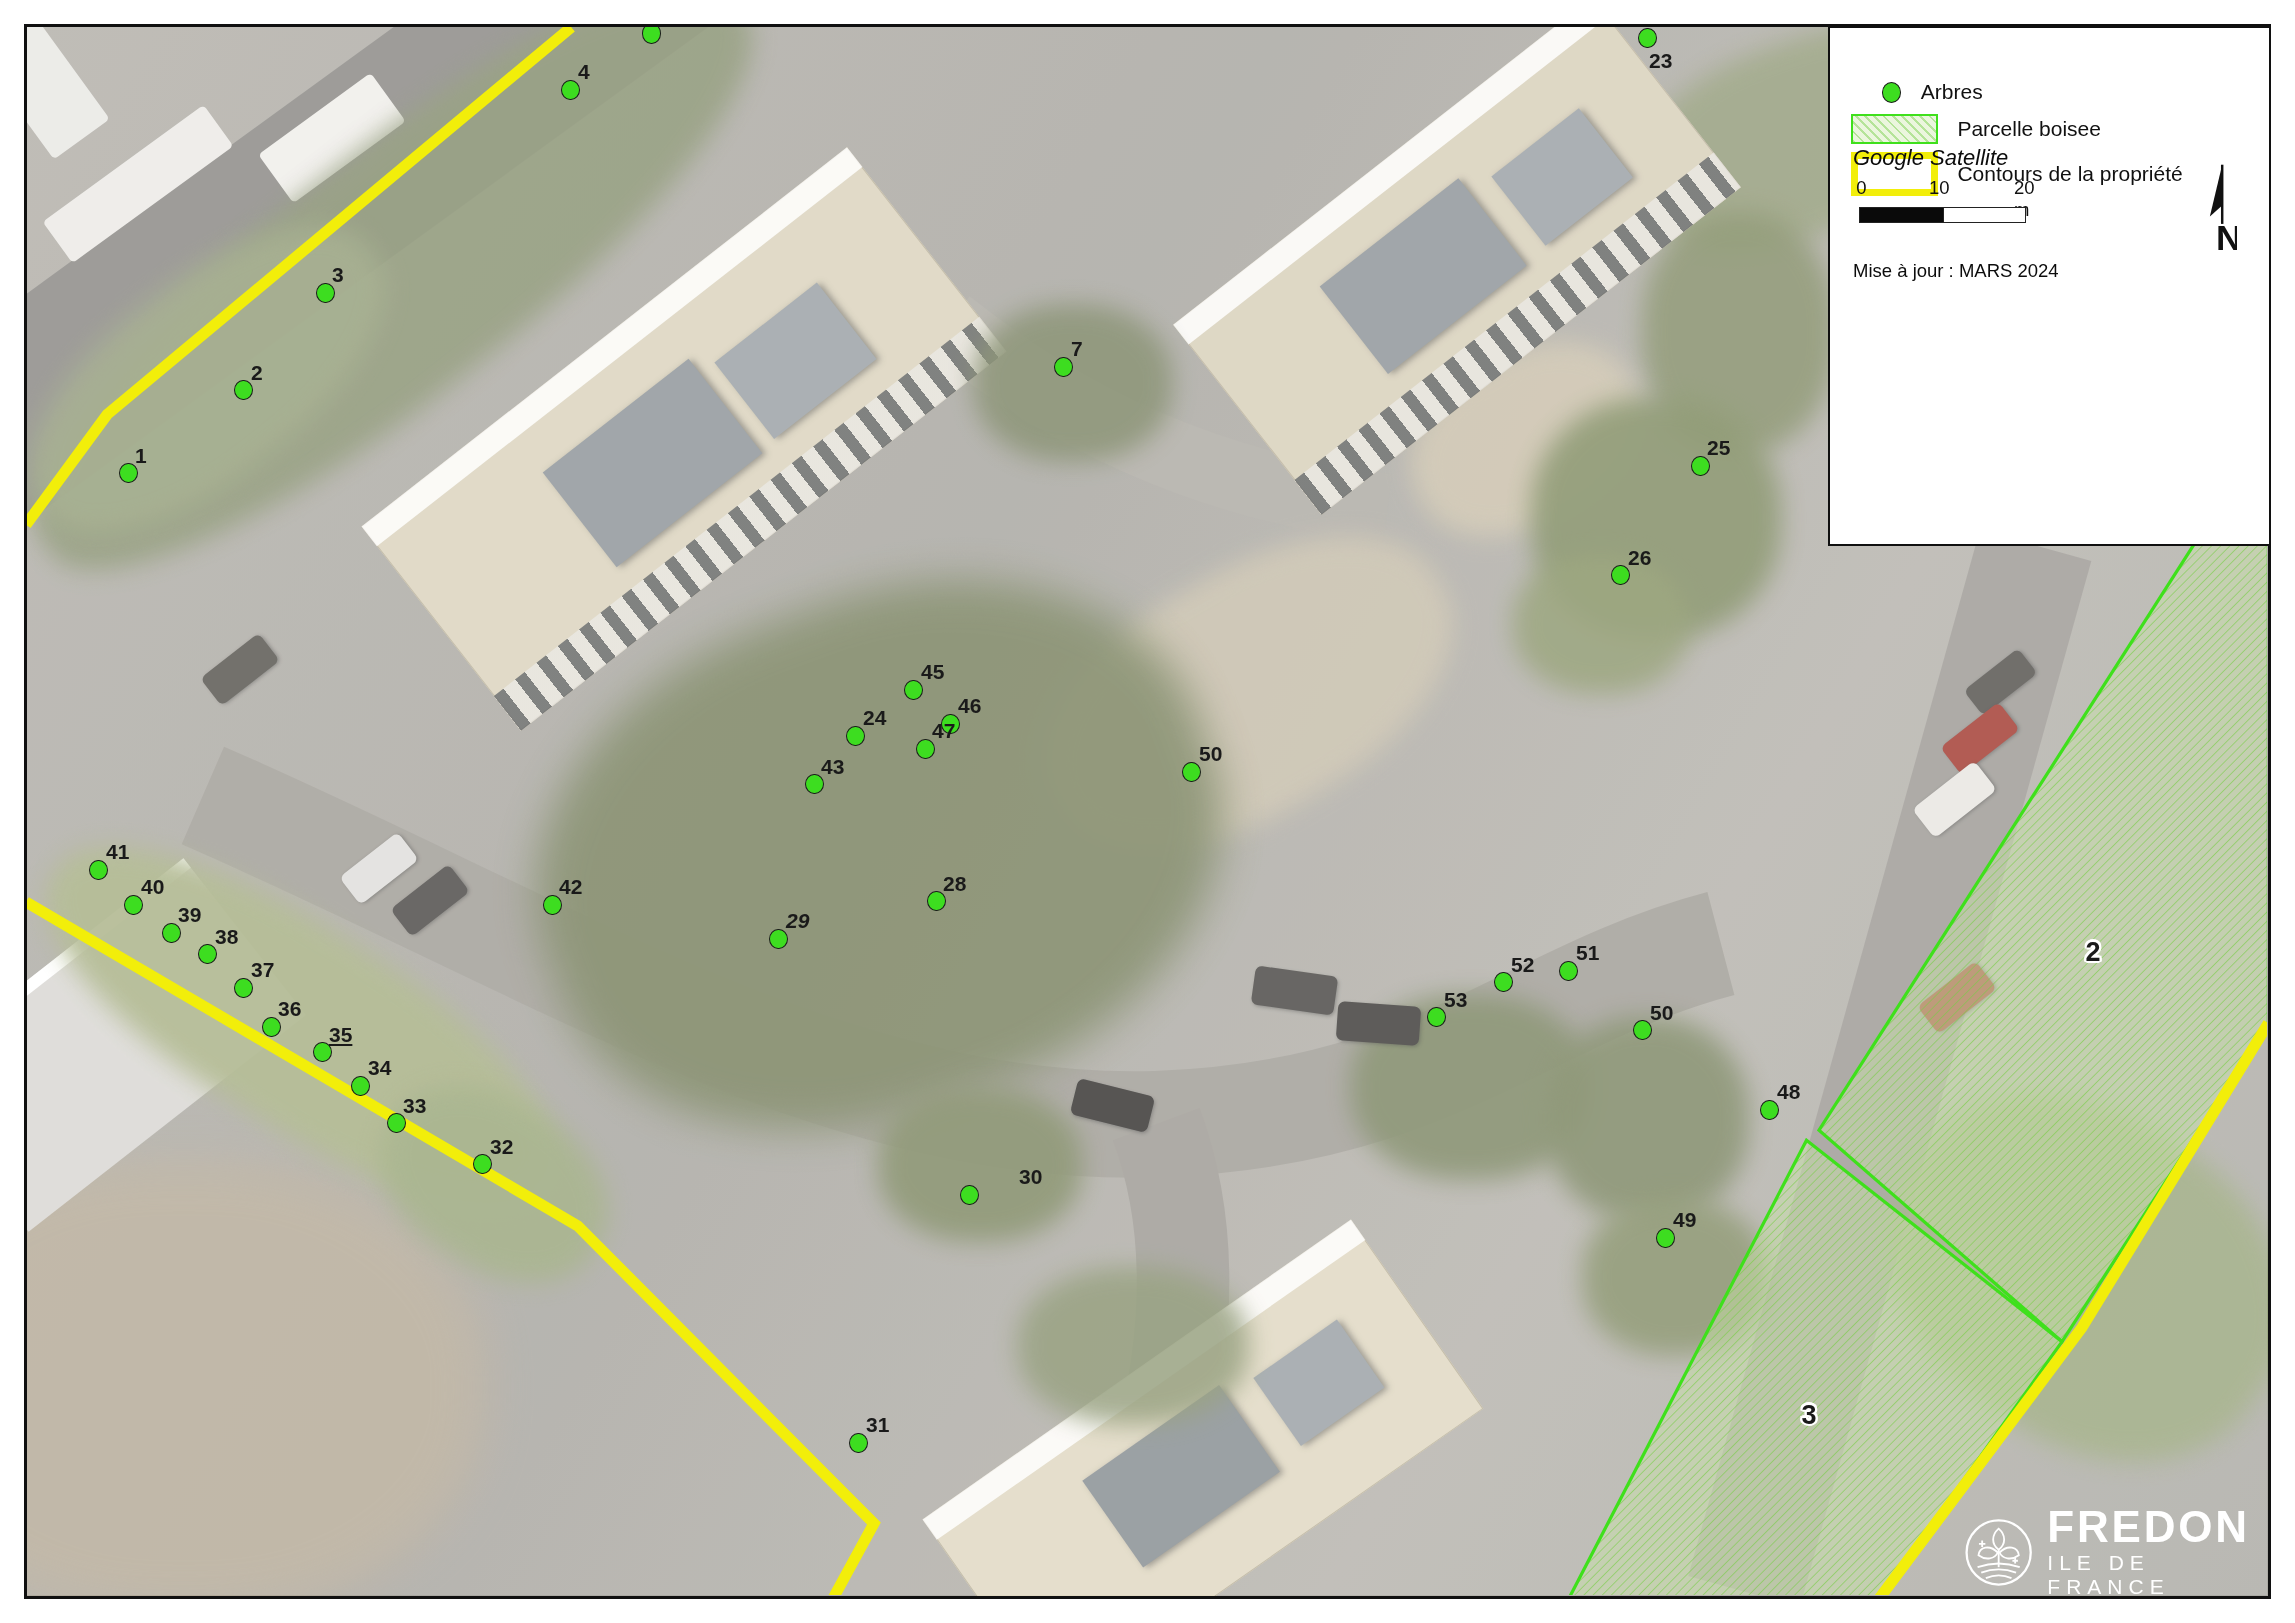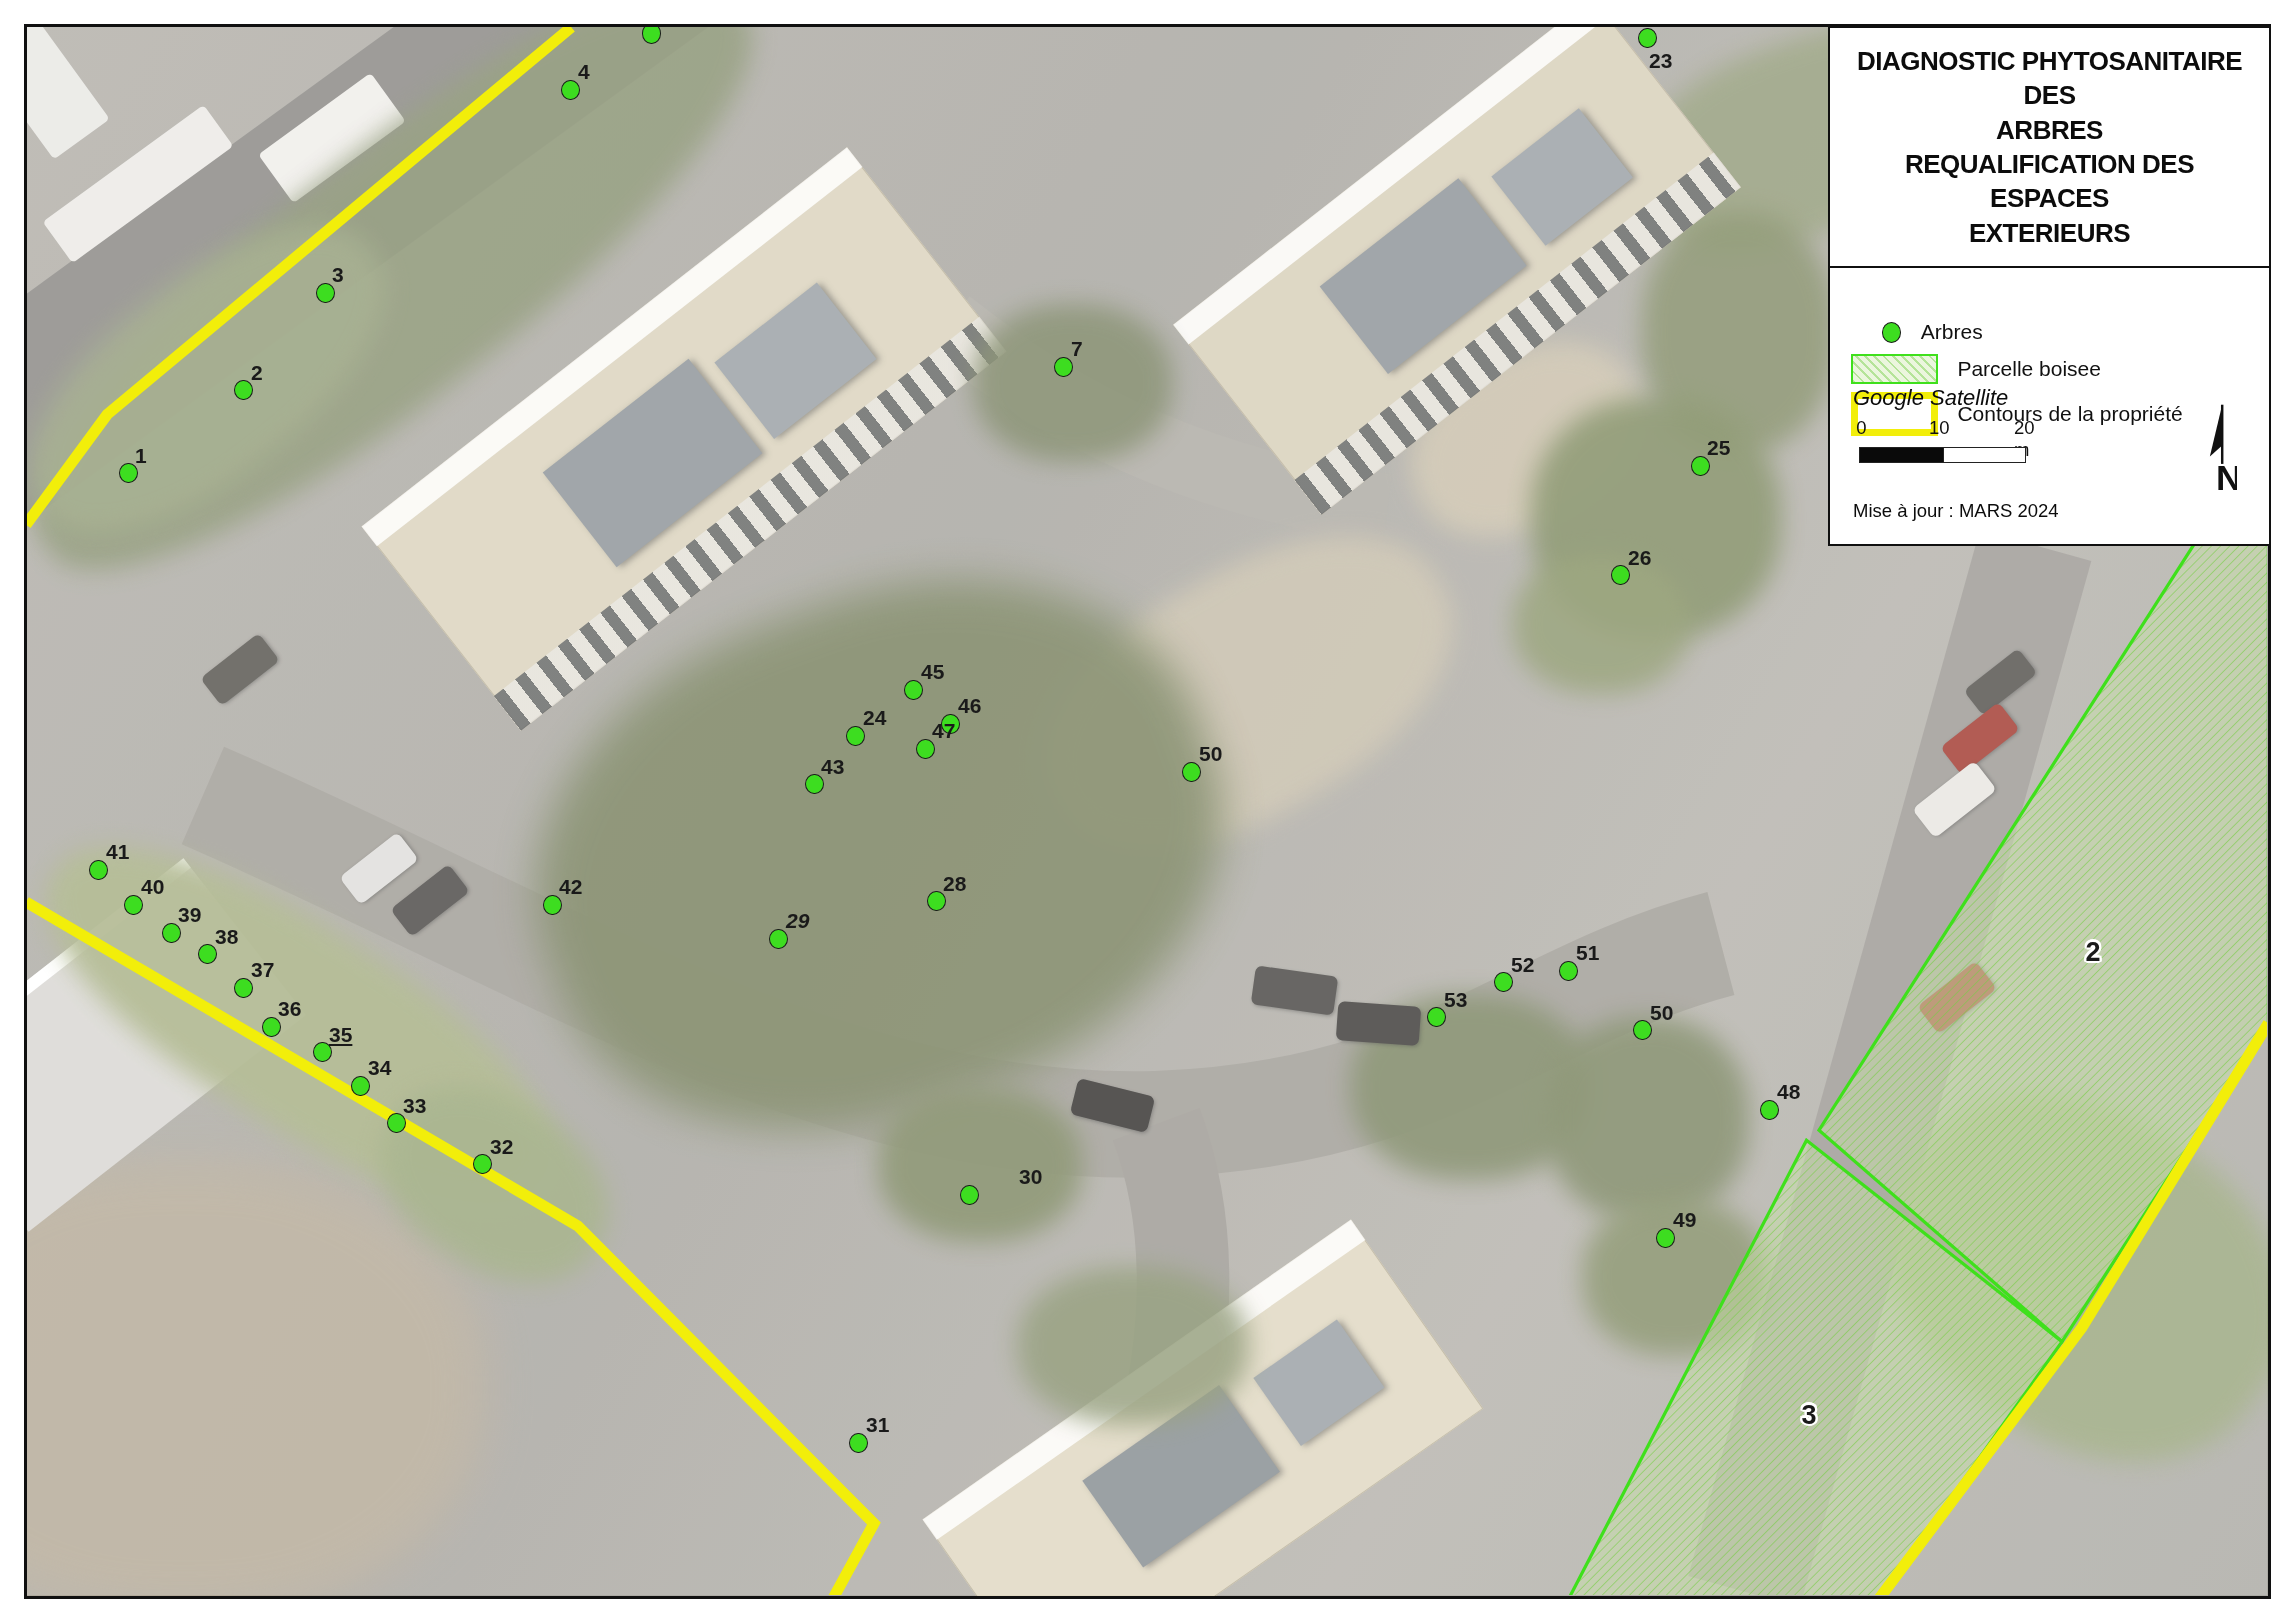--- a/index.html
+++ b/index.html
@@ -242,28 +242,42 @@
           <div class="tree-dot" style="left: 1467px; top: 945px;"></div>
           <div class="tree-label" style="left: 1484px; top: 927px;">52</div>
           <div class="tree-dot" style="left: 1400px; top: 980px;"></div>
           <div class="tree-label" style="left: 1417px; top: 962px;">53</div>
         </div>
       <div id="parcel-label-layer">
           <div class="parcel-label" style="left: 2066px; top: 925px;">2</div>
           <div class="parcel-label" style="left: 1782px; top: 1388px;">3</div>
         </div>
 
+      <div id="logo">
+        <svg viewBox="0 0 160 160">
+          <circle cx="80" cy="80" r="70" fill="none" stroke="#ffffff" stroke-width="5"></circle>
+          <path d="M80,28 C96,42 96,62 80,74 C64,62 64,42 80,28 Z" fill="none" stroke="#ffffff" stroke-width="4"></path>
+          <path d="M78,80 C60,62 38,68 36,86 C52,98 72,94 78,80 Z" fill="none" stroke="#ffffff" stroke-width="4"></path>
+          <path d="M82,80 C100,62 122,68 124,86 C108,98 88,94 82,80 Z" fill="none" stroke="#ffffff" stroke-width="4"></path>
+          <line x1="80" y1="74" x2="80" y2="112" stroke="#ffffff" stroke-width="4"></line>
+          <path d="M34,112 Q80,96 126,112" fill="none" stroke="#ffffff" stroke-width="4"></path>
+          <path d="M42,124 Q80,110 118,124" fill="none" stroke="#ffffff" stroke-width="4"></path>
+          <path d="M52,136 Q80,124 108,136" fill="none" stroke="#ffffff" stroke-width="4"></path>
+          <path d="M44,54 l0,14 M37,61 l14,0" stroke="#ffffff" stroke-width="4"></path>
+          <path d="M116,92 l0,12 M110,98 l12,0" stroke="#ffffff" stroke-width="4"></path>
+        </svg>
+        <div id="logo-text">
+          <div id="logo-name">FREDON</div>
+          <div id="logo-region">ILE DE FRANCE</div>
+        </div>
+      </div>
     </div>
   </div>
 
   <div id="legend">
-    <div id="legend-title">DIAGNOSTIC PHYTOSANITAIRE DES
-ARBRES
-REQUALIFICATION DES ESPACES
-EXTERIEURS</div>
     <div id="legend-body">
       <div class="legend-row" style="top:52px;">
         <span class="swatch-dot"></span>
         <span class="legend-text">Arbres</span>
       </div>
       <div class="legend-row" style="top:86px;">
         <span class="swatch-hatch" style="margin-left:0;"></span>
         <span class="legend-text">Parcelle boisee</span>
       </div>
       <div class="legend-row" style="top:124px;">

